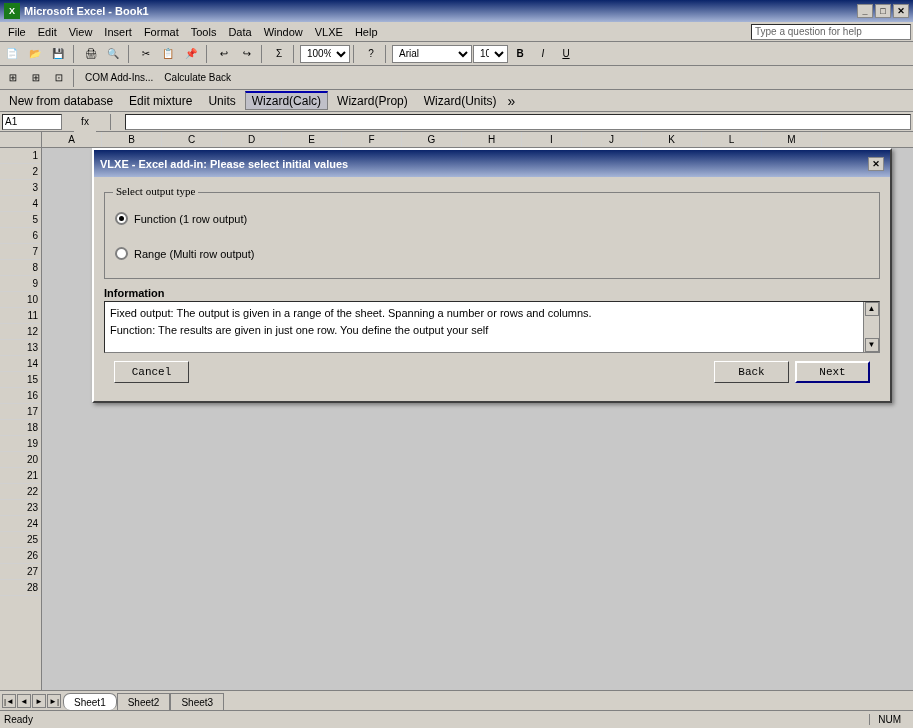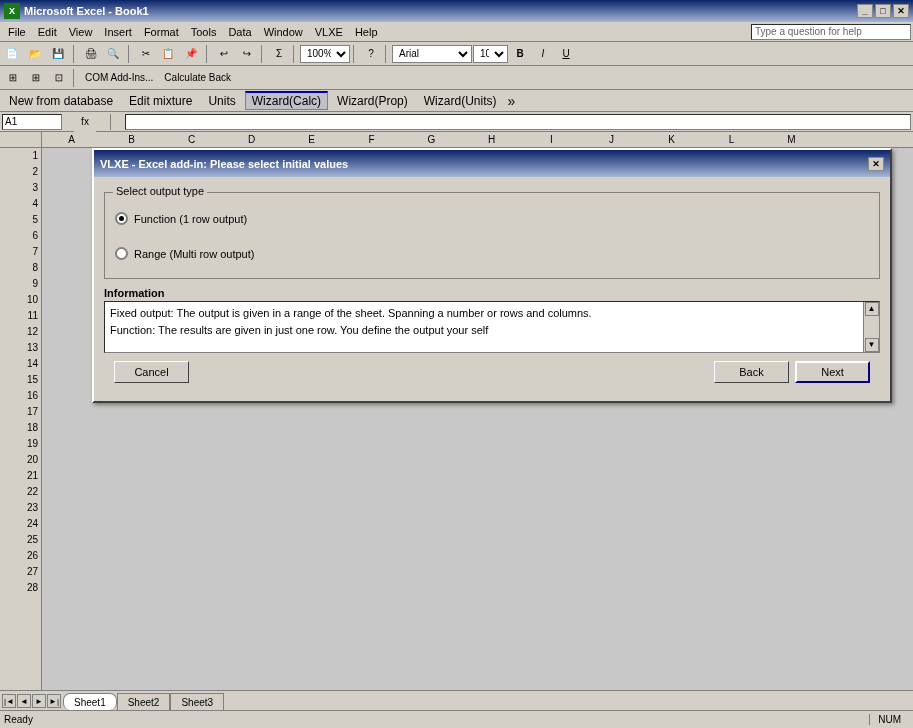--- a/index.html
+++ b/index.html
@@ -248,20 +248,21 @@
       background: #d4d0c8;
     }
     .group-label {
       position: absolute;
       top: -8px;
       left: 8px;
       background: #d4d0c8;
       padding: 0 3px;
       font-size: 11px;
       font-weight: normal;
+      font-family: Liberation Serif, serif;
     }
     .radio-option {
       display: flex;
       align-items: center;
       gap: 6px;
       padding: 14px 0 8px 0;
       font-size: 11px;
       cursor: pointer;
     }
     .radio-input {
@@ -326,20 +327,21 @@
     .scroll-track {
       flex: 1;
       background: #d4d0c8;
     }
 
     .dialog-buttons {
       display: flex;
       justify-content: space-between;
       align-items: flex-start;
       padding: 8px 10px 8px 10px;
+      font-family: Liberation Mono, monospace;
     }
     .dlg-btn {
       min-width: 75px;
       height: 22px;
       background: #d4d0c8;
       border-top: 1px solid #ffffff;
       border-left: 1px solid #ffffff;
       border-right: 1px solid #404040;
       border-bottom: 1px solid #404040;
       font-size: 11px;

